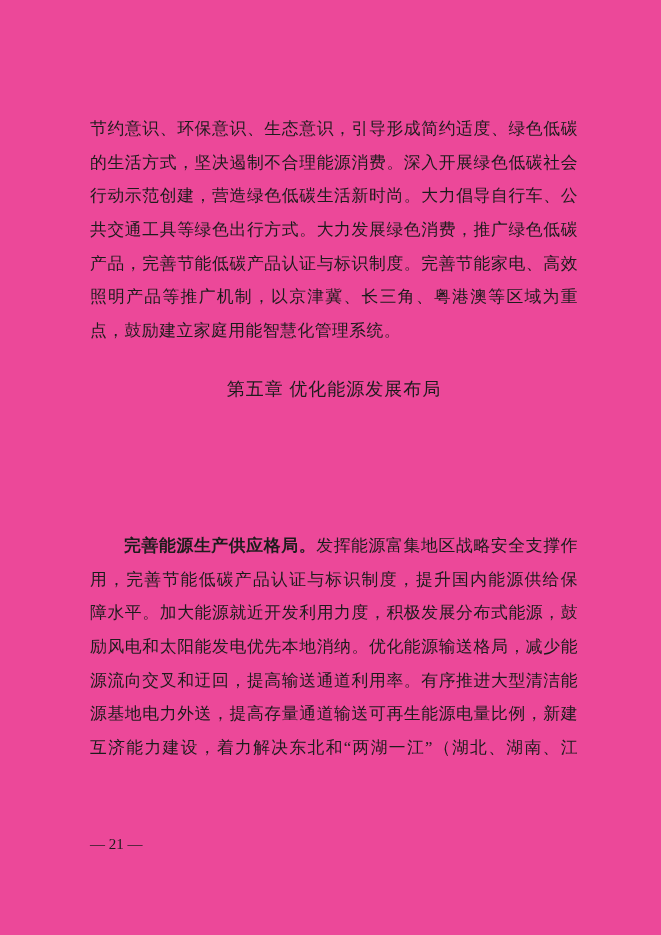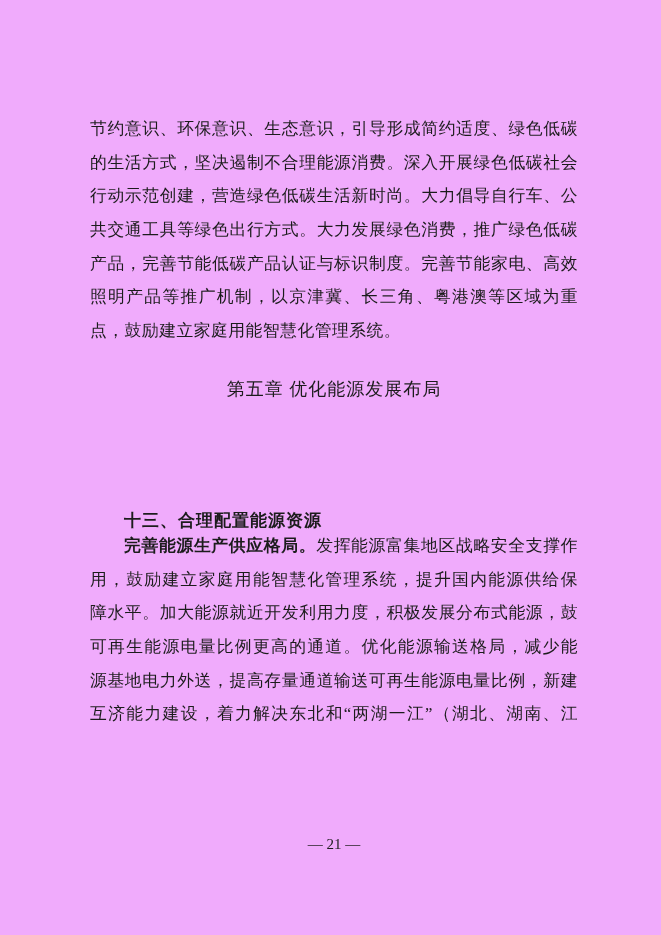--- a/index.html
+++ b/index.html
@@ -1,20 +1,20 @@
 <!DOCTYPE html>
 <html><head>
 <meta charset="utf-8">
 <style>
   html, body { margin: 0; padding: 0; background: #ffffff; }
   .page {
     position: relative;
     width: 661px;
     height: 935px;
-    background: #f0abfc;
+    background: #ec4899;
     color: #1c1c1c;
     font-family: "Liberation Serif", "DejaVu Serif", serif;
     overflow: hidden;
   }
   .block {
     position: absolute;
     left: 90px;
     width: 488px;
   }
   .line {
@@ -55,21 +55,21 @@
     letter-spacing: 1px;
   }
   .lead-bold { font-weight: bold; }
   .page-number {
     position: absolute;
     left: 90px;
     top: 832px;
     width: 488px;
     height: 24px;
     line-height: 24px;
-    text-align: center;
+    text-align: left;
     font-size: 15px;
   }
   .para-a { top: 112px; }
   .para-b { top: 410px; }
   .para-c { top: 529px; }
 </style>
 </head>
 <body>
 
 <div class="page">
@@ -80,28 +80,28 @@
     <div class="line">行动示范创建，营造绿色低碳生活新时尚。大力倡导自行车、公</div>
     <div class="line">共交通工具等绿色出行方式。大力发展绿色消费，推广绿色低碳</div>
     <div class="line">产品，完善节能低碳产品认证与标识制度。完善节能家电、高效</div>
     <div class="line">照明产品等推广机制，以京津冀、长三角、粤港澳等区域为重</div>
     <div class="line last">点，鼓励建立家庭用能智慧化管理系统。</div>
   </div>
 
   <div class="chapter-heading">第五章  优化能源发展布局</div>
 
 
-  <div class="section-heading">十三、合理配置能源资源</div>
 
   <div class="block para-c">
     <div class="line indent">
       <span class="lead-bold">完善能源生产供应格局。</span><span>发挥能源富集地区战略安全支撑作</span>
     </div>
-    <div class="line">用，鼓励建立家庭用能智慧化管理系统，提升国内能源供给保</div>
+    <div class="line">用，完善节能低碳产品认证与标识制度，提升国内能源供给保</div>
     <div class="line">障水平。加大能源就近开发利用力度，积极发展分布式能源，鼓</div>
-    <div class="line">可再生能源电量比例更高的通道。优化能源输送格局，减少能</div>
+    <div class="line">励风电和太阳能发电优先本地消纳。优化能源输送格局，减少能</div>
+    <div class="line">源流向交叉和迂回，提高输送通道利用率。有序推进大型清洁能</div>
     <div class="line">源基地电力外送，提高存量通道输送可再生能源电量比例，新建</div>
     <div class="line">互济能力建设，着力解决东北和“两湖一江”（湖北、湖南、江</div>
   </div>
 
   <div class="page-number">— 21 —</div>
 
 </div>
 
 </body></html>

